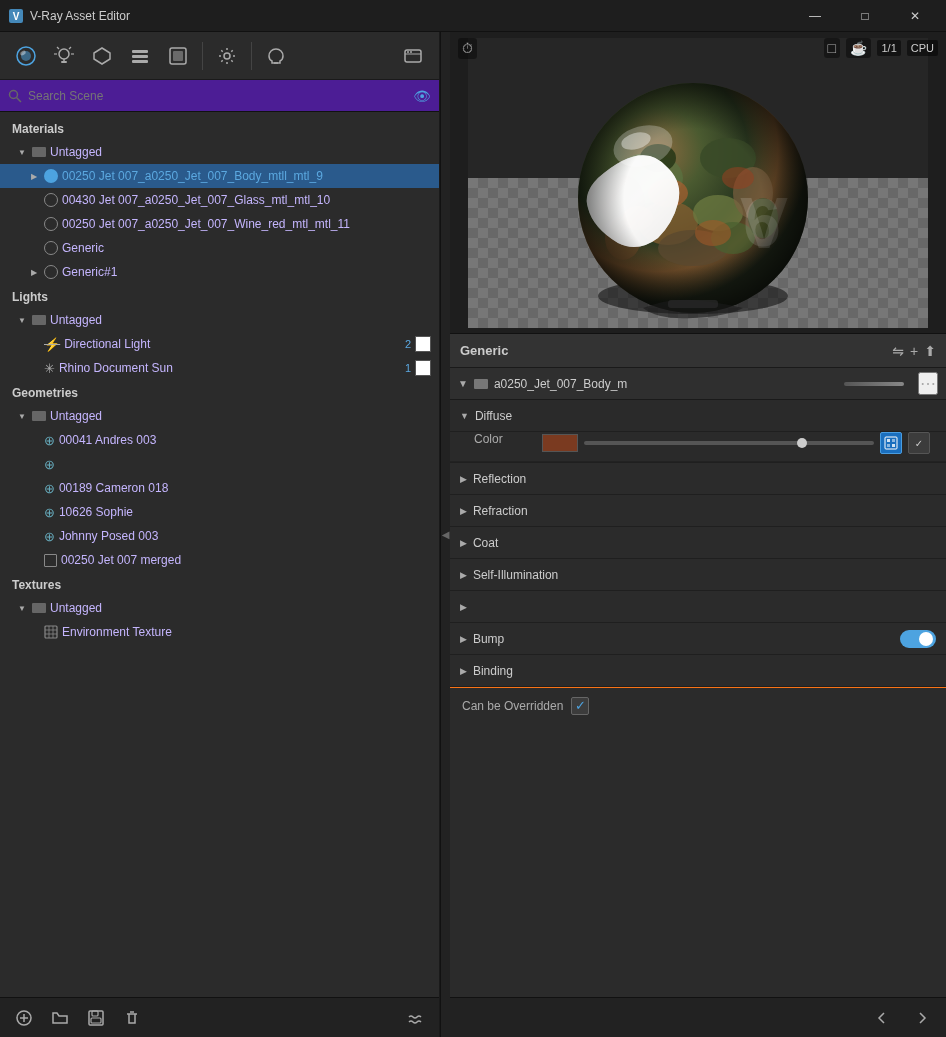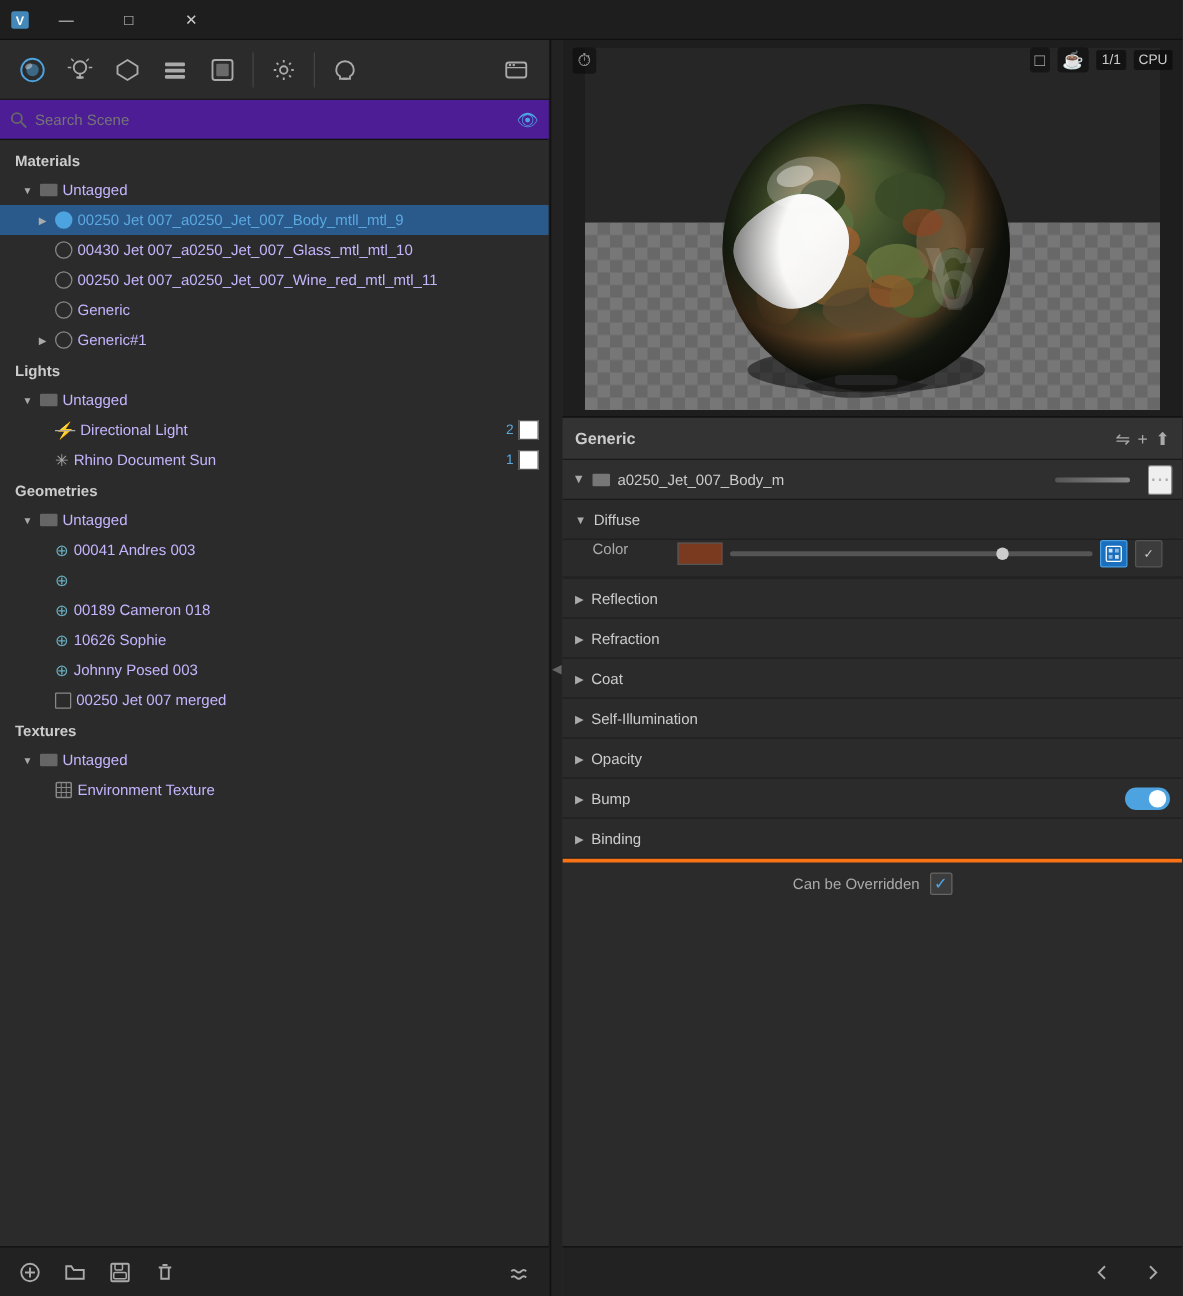--- a/index.html
+++ b/index.html
@@ -373,22 +373,21 @@
       background: #fff;
       border-radius: 50%;
       top: 2px; right: 3px;
     }
 
     
     .override-row {
       display: flex; align-items: center;
       height: 36px; padding: 0 12px;
       gap: 8px;
-      border-top: 3px solid #f97316;
-      justify-content: center;
+      border-top: 1px solid #f97316;
     }
     .override-label { font-size: 12px; color: #aaa; }
     .override-check {
       width: 18px; height: 18px;
       background: #3c3c3c;
       border: 1px solid #666;
       display: flex; align-items: center; justify-content: center;
       cursor: pointer; border-radius: 2px; color: #4da3e0; font-size: 13px;
     }
 
@@ -405,20 +404,21 @@
 </head>
 <body>
 
 <div class="titlebar">
   <div class="titlebar-icon">
     <svg width="16" height="16" viewBox="0 0 16 16">
       <rect x="1" y="1" width="14" height="14" rx="2" fill="#4da3e0" opacity="0.8"></rect>
       <text x="8" y="12" text-anchor="middle" font-size="10" fill="white" font-weight="bold">V</text>
     </svg>
   </div>
+  <span class="titlebar-title">V-Ray Asset Editor</span>
   <div class="titlebar-controls">
     <button class="titlebar-btn">—</button>
     <button class="titlebar-btn">□</button>
     <button class="titlebar-btn close">✕</button>
   </div>
 </div>
 
 <div class="main-container">
 
   <div class="left-panel">
@@ -808,21 +808,20 @@
         <span class="section-label">Coat</span>
       </div>
 
       <div class="section-row">
         <span class="section-arrow">▶</span>
         <span class="section-label">Self-Illumination</span>
       </div>
 
       <div class="section-row">
         <span class="section-arrow">▶</span>
-        <span class="section-label">Opacity</span>
       </div>
 
       <div class="section-row" style="justify-content:space-between;">
         <div style="display:flex;align-items:center;gap:6px;">
           <span class="section-arrow">▶</span>
           <span class="section-label">Bump</span>
         </div>
         <div class="toggle-switch">
           <div class="knob"></div>
         </div>

